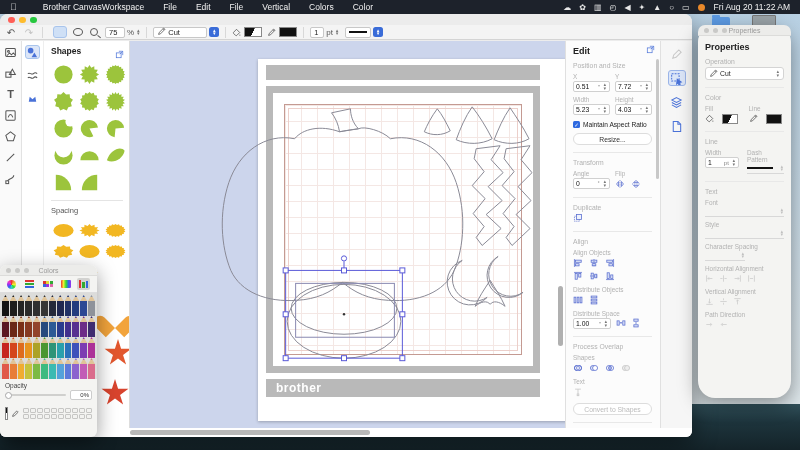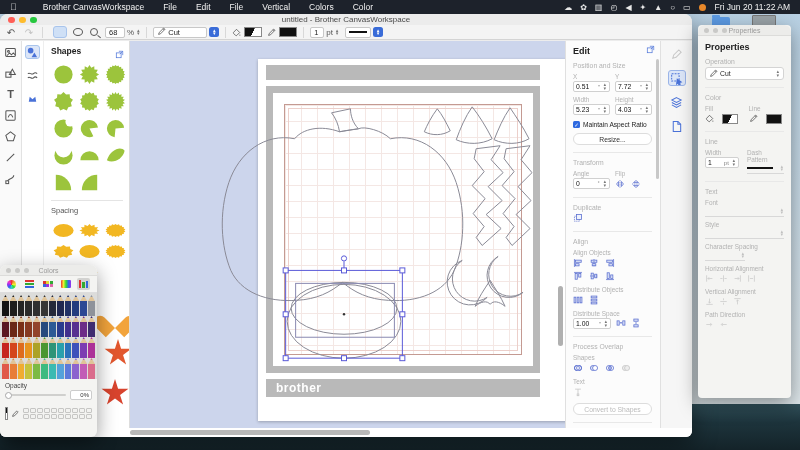--- a/index.html
+++ b/index.html
@@ -122,21 +122,21 @@
   .tabstrip { width:32px; background:#f6f6f6; border-left:1px solid #e0e0e0; display:flex; flex-direction:column; align-items:center; padding-top:5px; gap:8px; }
   .tab { width:18px; height:16px; display:flex; align-items:center; justify-content:center; color:#4a72d8; }
   .tab svg { width:13px; height:13px; }
   .tab.sel { background:#dce6f8; border:1px solid #9ab4e8; border-radius:3px; }
   .tab.gray { color:#c8c8c8; }
 
   .hscroll { position:absolute; left:0; right:0; bottom:0; height:9px; background:#fff; border-radius:0 0 6px 6px; }
   .hthumb { position:absolute; left:130px; top:2px; width:240px; height:5px; background:#b8b8b8; border-radius:3px; }
 
   
-  .floatwin { position:absolute; background:#f4f4f2; border-radius:4px; box-shadow:0 6px 20px rgba(0,0,0,.4); z-index:40; }
+  .floatwin { position:absolute; background:#f4f4f2; border-radius:17px; box-shadow:0 6px 20px rgba(0,0,0,.4); z-index:40; }
   .fw-title { position:relative; height:11px; background:#ececea; border-bottom:1px solid #dcdcda; border-radius:7px 7px 0 0; }
   .fw-title .dots { position:absolute; left:6px; top:3px; display:flex; gap:4px; }
   .fw-title .dots i { width:5px; height:5px; border-radius:50%; background:#c9c9c7; }
   .fw-title .name { position:absolute; left:0; right:0; top:1.5px; text-align:center; font-size:7px; color:#9a9a9a; }
 
   
   .propwin { left:698px; top:25px; width:93px; height:373px; }
   .propbody { padding:6px 7px; font-size:6.8px; color:#222; }
   .propbody .hdr { font-size:9px; font-weight:bold; }
   .dropdown { height:13px; background:#fff; border:1px solid #d4d4d4; border-radius:3px; display:flex; align-items:center; padding:0 3px; margin-top:2px; gap:2px; }
@@ -199,44 +199,43 @@
     <span class="statico">☁</span>
     <span class="statico">✿</span>
     <span class="statico">▥</span>
     <span class="statico">◴</span>
     <span class="statico">◀</span>
     <span class="statico">✦</span>
     <span class="statico">▲</span>
     <span class="statico">○</span>
     <span class="statico">▭</span>
     <span class="statico dot"></span>
-    <span class="clock">Fri Jun 20 11:22 AM</span>
+    <span class="clock">Fri Aug 20 11:22 AM</span>
   </div>
 
   <div class="appwin">
     <div class="titlebar">
       <span class="tl r"></span>
       <span class="tl y"></span>
       <span class="tl g"></span>
-      <div class="wintitle">untitled - Brother CanvasWorkspace</div>
     </div>
 
     <div class="toolbar">
       <span class="tb tbtn">↶</span>
       <span class="tb tbtn disabled">↷</span>
       <span class="sep"></span>
       <span class="tb tbtn active">
           <span><svg viewBox="0 0 14 14" fill="none" stroke="currentColor" stroke-width="1.1">
               <path d="M4 2l6 6-3 .4 1.6 3.6-1.8.8-1.4-3.8L3 10.6z" fill="#333" stroke="#333"></path>
             </svg></span>
         </span>
       <span class="lasso"></span>
       <span class="mag"></span>
       <span class="numbox" style="margin-left:7px;width:20px">
-          <span>68</span>
+          <span>75</span>
         </span>
       <span style="margin-left:2px;color:#555">%</span>
       <span class="stepper">
           <span>▲</span>
           <span>▼</span>
         </span>
       <span class="sep"></span>
       <span class="numbox" style="width:54px">
         <span class="mini-svg"><svg viewBox="0 0 14 14" fill="none" stroke="currentColor" stroke-width="1.1">
               <path d="M2.5 11.5l.8-2.8 6-6 2 2-6 6zM9.3 2.7l1.2-1 1.8 1.8-1 1.2" stroke="#444"></path>

